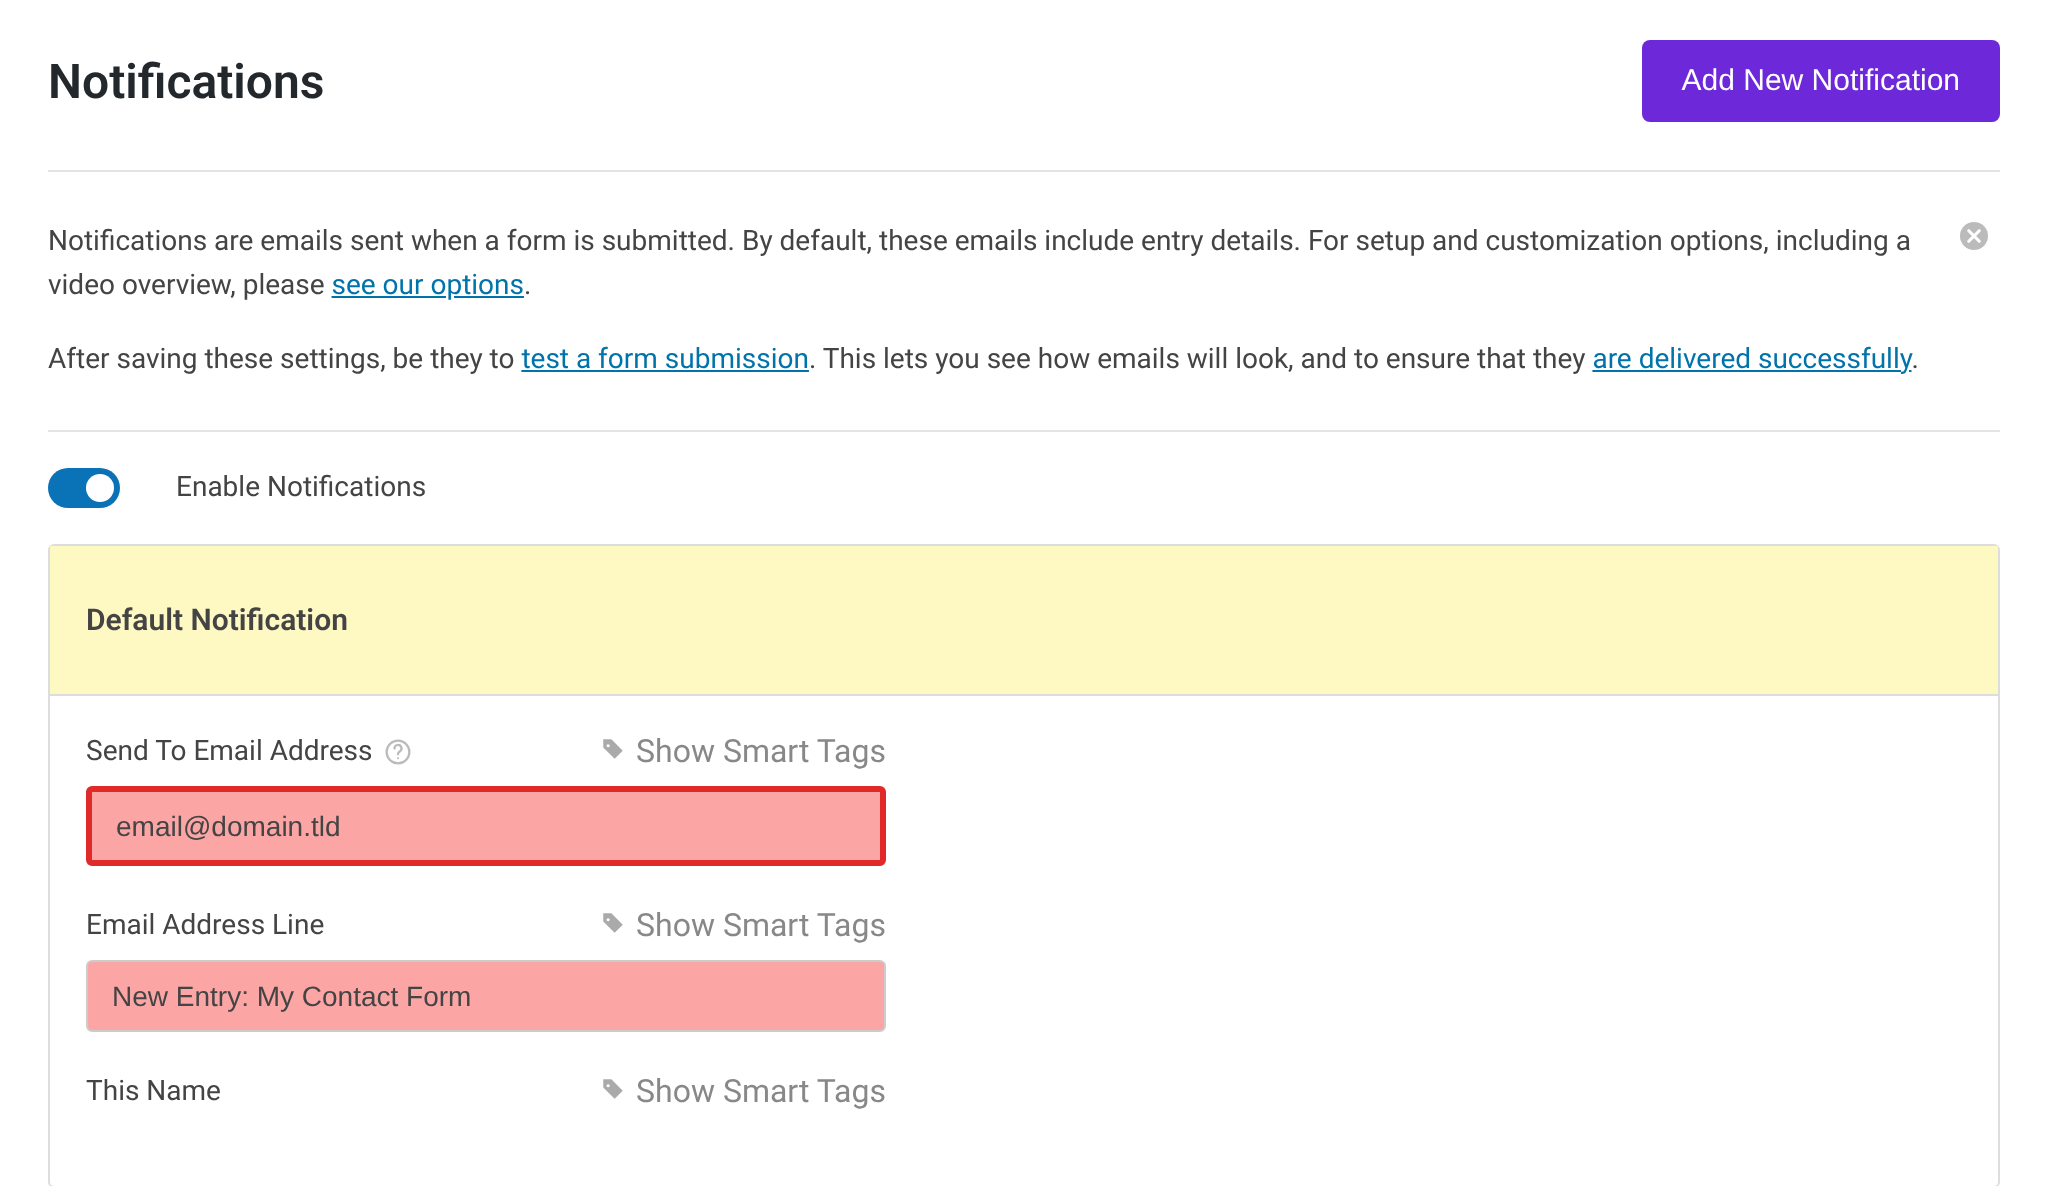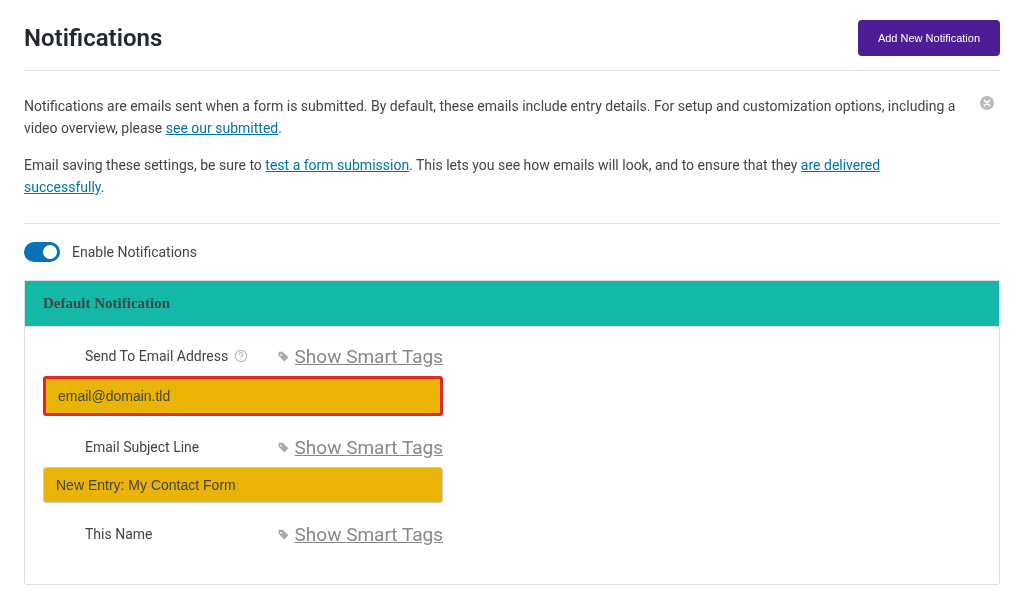--- a/index.html
+++ b/index.html
@@ -7,34 +7,34 @@
       font-family: -apple-system, BlinkMacSystemFont, "Segoe UI", Roboto, Helvetica, Arial, sans-serif;
       background: #fff;
       color: #333;
       padding: 20px 24px;
       width: 1024px;
     }
     .header-row {
       display: flex;
       justify-content: space-between;
       align-items: center;
-      padding-bottom: 14px;
+      padding-bottom: 24px;
       border-bottom: 1px solid #e4e4e4;
     }
     h1 {
       font-size: 24px;
       font-weight: 600;
       color: #23282d;
     }
     .btn-primary {
-      background: #4c1d95;
+      background: #6d28d9;
       color: #fff;
       border: none;
       padding: 12px 20px;
-      font-size: 11px;
+      font-size: 15px;
       font-weight: 500;
       border-radius: 4px;
       cursor: pointer;
     }
     .intro-box {
       position: relative;
       padding: 24px 40px 24px 0;
       border-bottom: 1px solid #e4e4e4;
     }
     .intro-box p {
@@ -52,21 +52,21 @@
       position: absolute;
       right: 6px;
       top: 24px;
       color: #bbb;
       cursor: pointer;
       font-size: 16px;
     }
     .toggle-row {
       display: flex;
       align-items: center;
-      gap: 12px;
+      gap: 28px;
       padding: 18px 0;
     }
     .toggle {
       width: 36px;
       height: 20px;
       background: #0a73b7;
       border-radius: 10px;
       position: relative;
       cursor: pointer;
     }
@@ -81,76 +81,73 @@
     }
     .toggle-label {
       font-size: 14px;
       color: #444;
     }
     .panel {
       border: 1px solid #ddd;
       border-radius: 3px;
     }
     .panel-header {
-      background: #14b8a6;
+      background: #fef9c3;
       border-bottom: 1px solid #ddd;
-      padding: 14px 18px;
+      padding: 28px 18px;
       font-weight: 600;
       font-size: 15px;
       color: #444;
-      font-family: Liberation Serif, serif;
     }
     .panel-body {
       padding: 18px;
     }
     .field-row {
       width: 400px;
       margin-bottom: 20px;
     }
     .field-label-row {
       display: flex;
       justify-content: space-between;
       align-items: center;
       margin-bottom: 8px;
-      margin-left: 42px;
     }
     .field-label {
       font-size: 14px;
       color: #444;
       display: flex;
       align-items: center;
       gap: 6px;
     }
     .help-circle {
       display: inline-flex;
       align-items: center;
       justify-content: center;
       color: #bbb;
       cursor: pointer;
     }
     .smart-tags {
-      font-size: 19px;
+      font-size: 16px;
       color: #888;
       display: flex;
       align-items: flex-start;
       gap: 5px;
       cursor: pointer;
-      text-decoration: underline;
     }
     .tag-icon {
       color: #aaa;
     }
     .field-input {
       width: 100%;
       padding: 9px 12px;
       border: 1px solid #ccc;
       border-radius: 3px;
       font-size: 14px;
       color: #444;
-      background: #eab308;
+      background: #fca5a5;
     }
     .field-input.highlighted {
       border: 3px solid #e02a2a;
     }
   </style>
 </head>
 <body>
 
 <div class="header-row">
   <h1>Notifications</h1>
@@ -158,24 +155,24 @@
 </div>
 
 <div class="intro-box">
   <span class="close-icon">
     <svg width="14" height="14" viewBox="0 0 16 16" fill="currentColor">
         <circle cx="8" cy="8" r="8"></circle>
         <path d="M5 5 L11 11 M11 5 L5 11" stroke="#fff" stroke-width="1.8" stroke-linecap="round"></path>
       </svg>
   </span>
   <p>
-    <span>Notifications are emails sent when a form is submitted. By default, these emails include entry details. For setup and customization options, including a video overview, please </span><a href="#">see our submitted</a><span>.</span>
+    <span>Notifications are emails sent when a form is submitted. By default, these emails include entry details. For setup and customization options, including a video overview, please </span><a href="#">see our options</a><span>.</span>
   </p>
   <p>
-    <span>Email saving these settings, be sure to </span><a href="#">test a form submission</a><span>. This lets you see how emails will look, and to ensure that they </span><a href="#">are delivered successfully</a><span>.</span>
+    <span>After saving these settings, be they to </span><a href="#">test a form submission</a><span>. This lets you see how emails will look, and to ensure that they </span><a href="#">are delivered successfully</a><span>.</span>
   </p>
 </div>
 
 <div class="toggle-row">
   <div class="toggle">
     <div class="toggle-knob"></div>
   </div>
   <span class="toggle-label">Enable Notifications</span>
 </div>
 
@@ -202,21 +199,21 @@
               </svg>
           </span>
           <span>Show Smart Tags</span>
         </span>
       </div>
       <input type="text" class="field-input highlighted" value="email@domain.tld" style="">
     </div>
 
     <div class="field-row">
       <div class="field-label-row">
-        <span class="field-label">Email Subject Line</span>
+        <span class="field-label">Email Address Line</span>
         <span class="smart-tags">
           <span class="tag-icon">
             <svg width="13" height="13" viewBox="0 0 16 16" fill="currentColor">
                 <path d="M2 2 h5 l7 7 -5 5 -7-7z M5 5 a1 1 0 1 0 0.01 0"></path>
               </svg>
           </span>
           <span>Show Smart Tags</span>
         </span>
       </div>
       <input type="text" class="field-input" value="New Entry: My Contact Form" style="">

